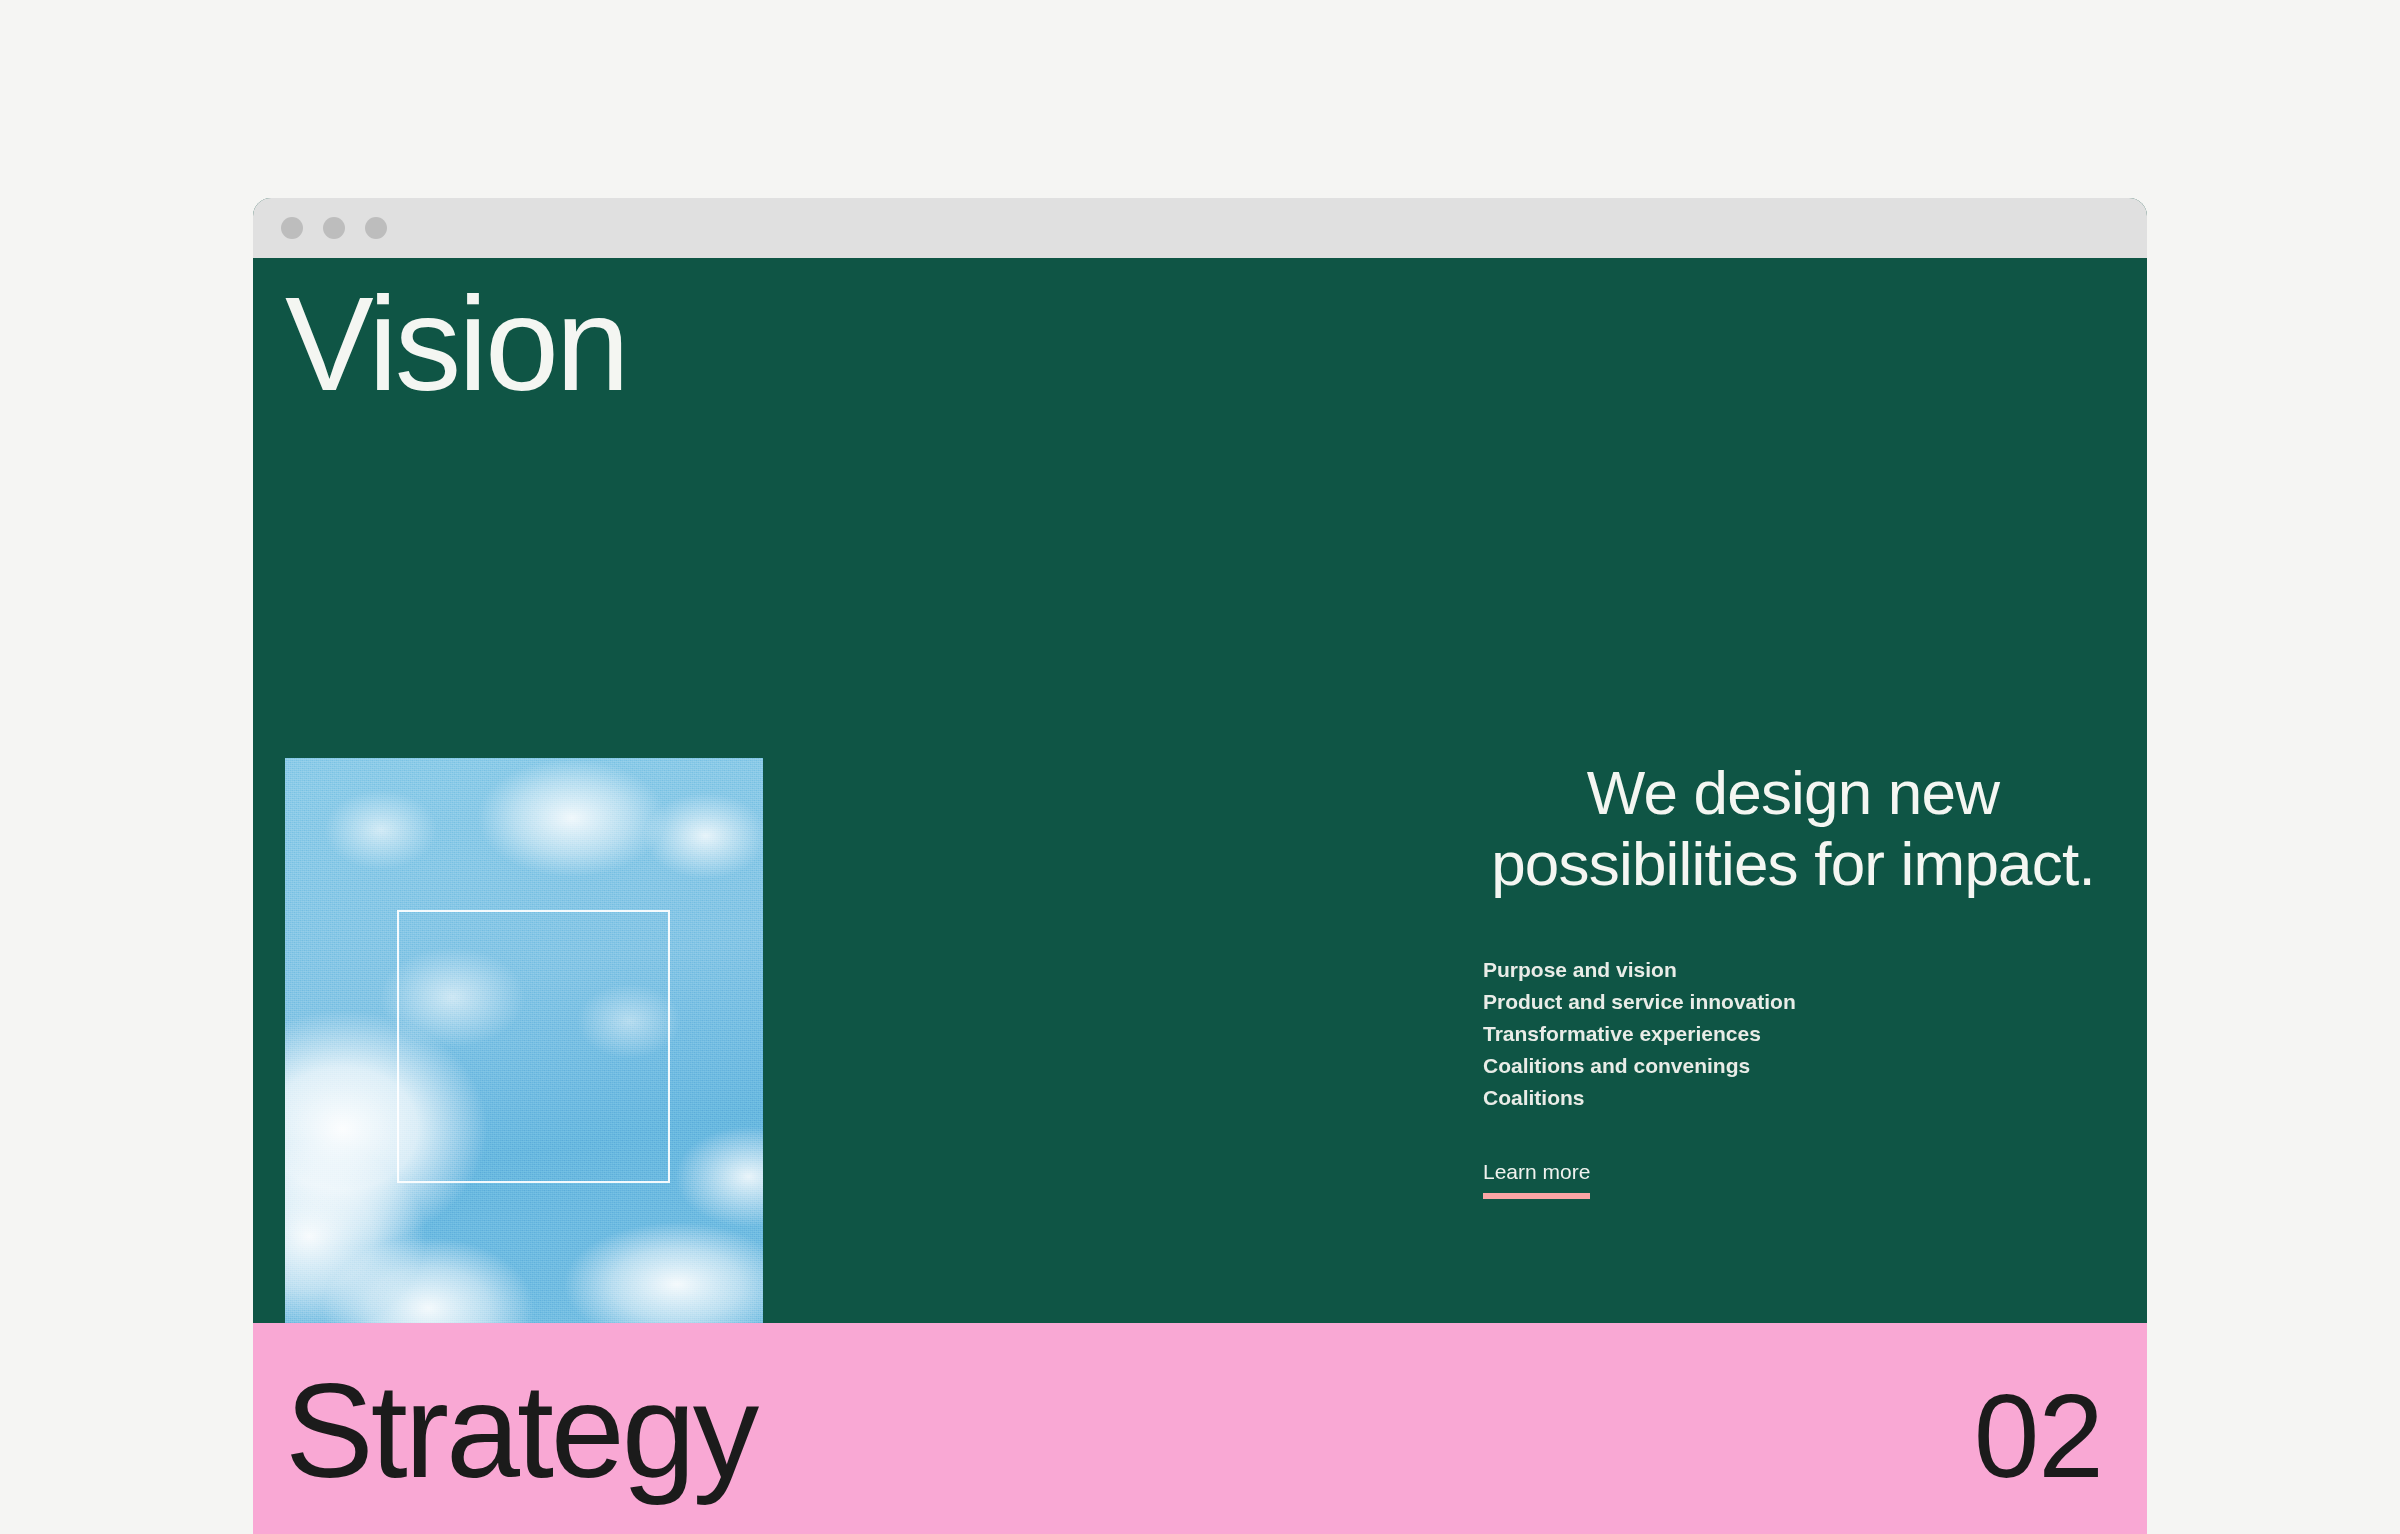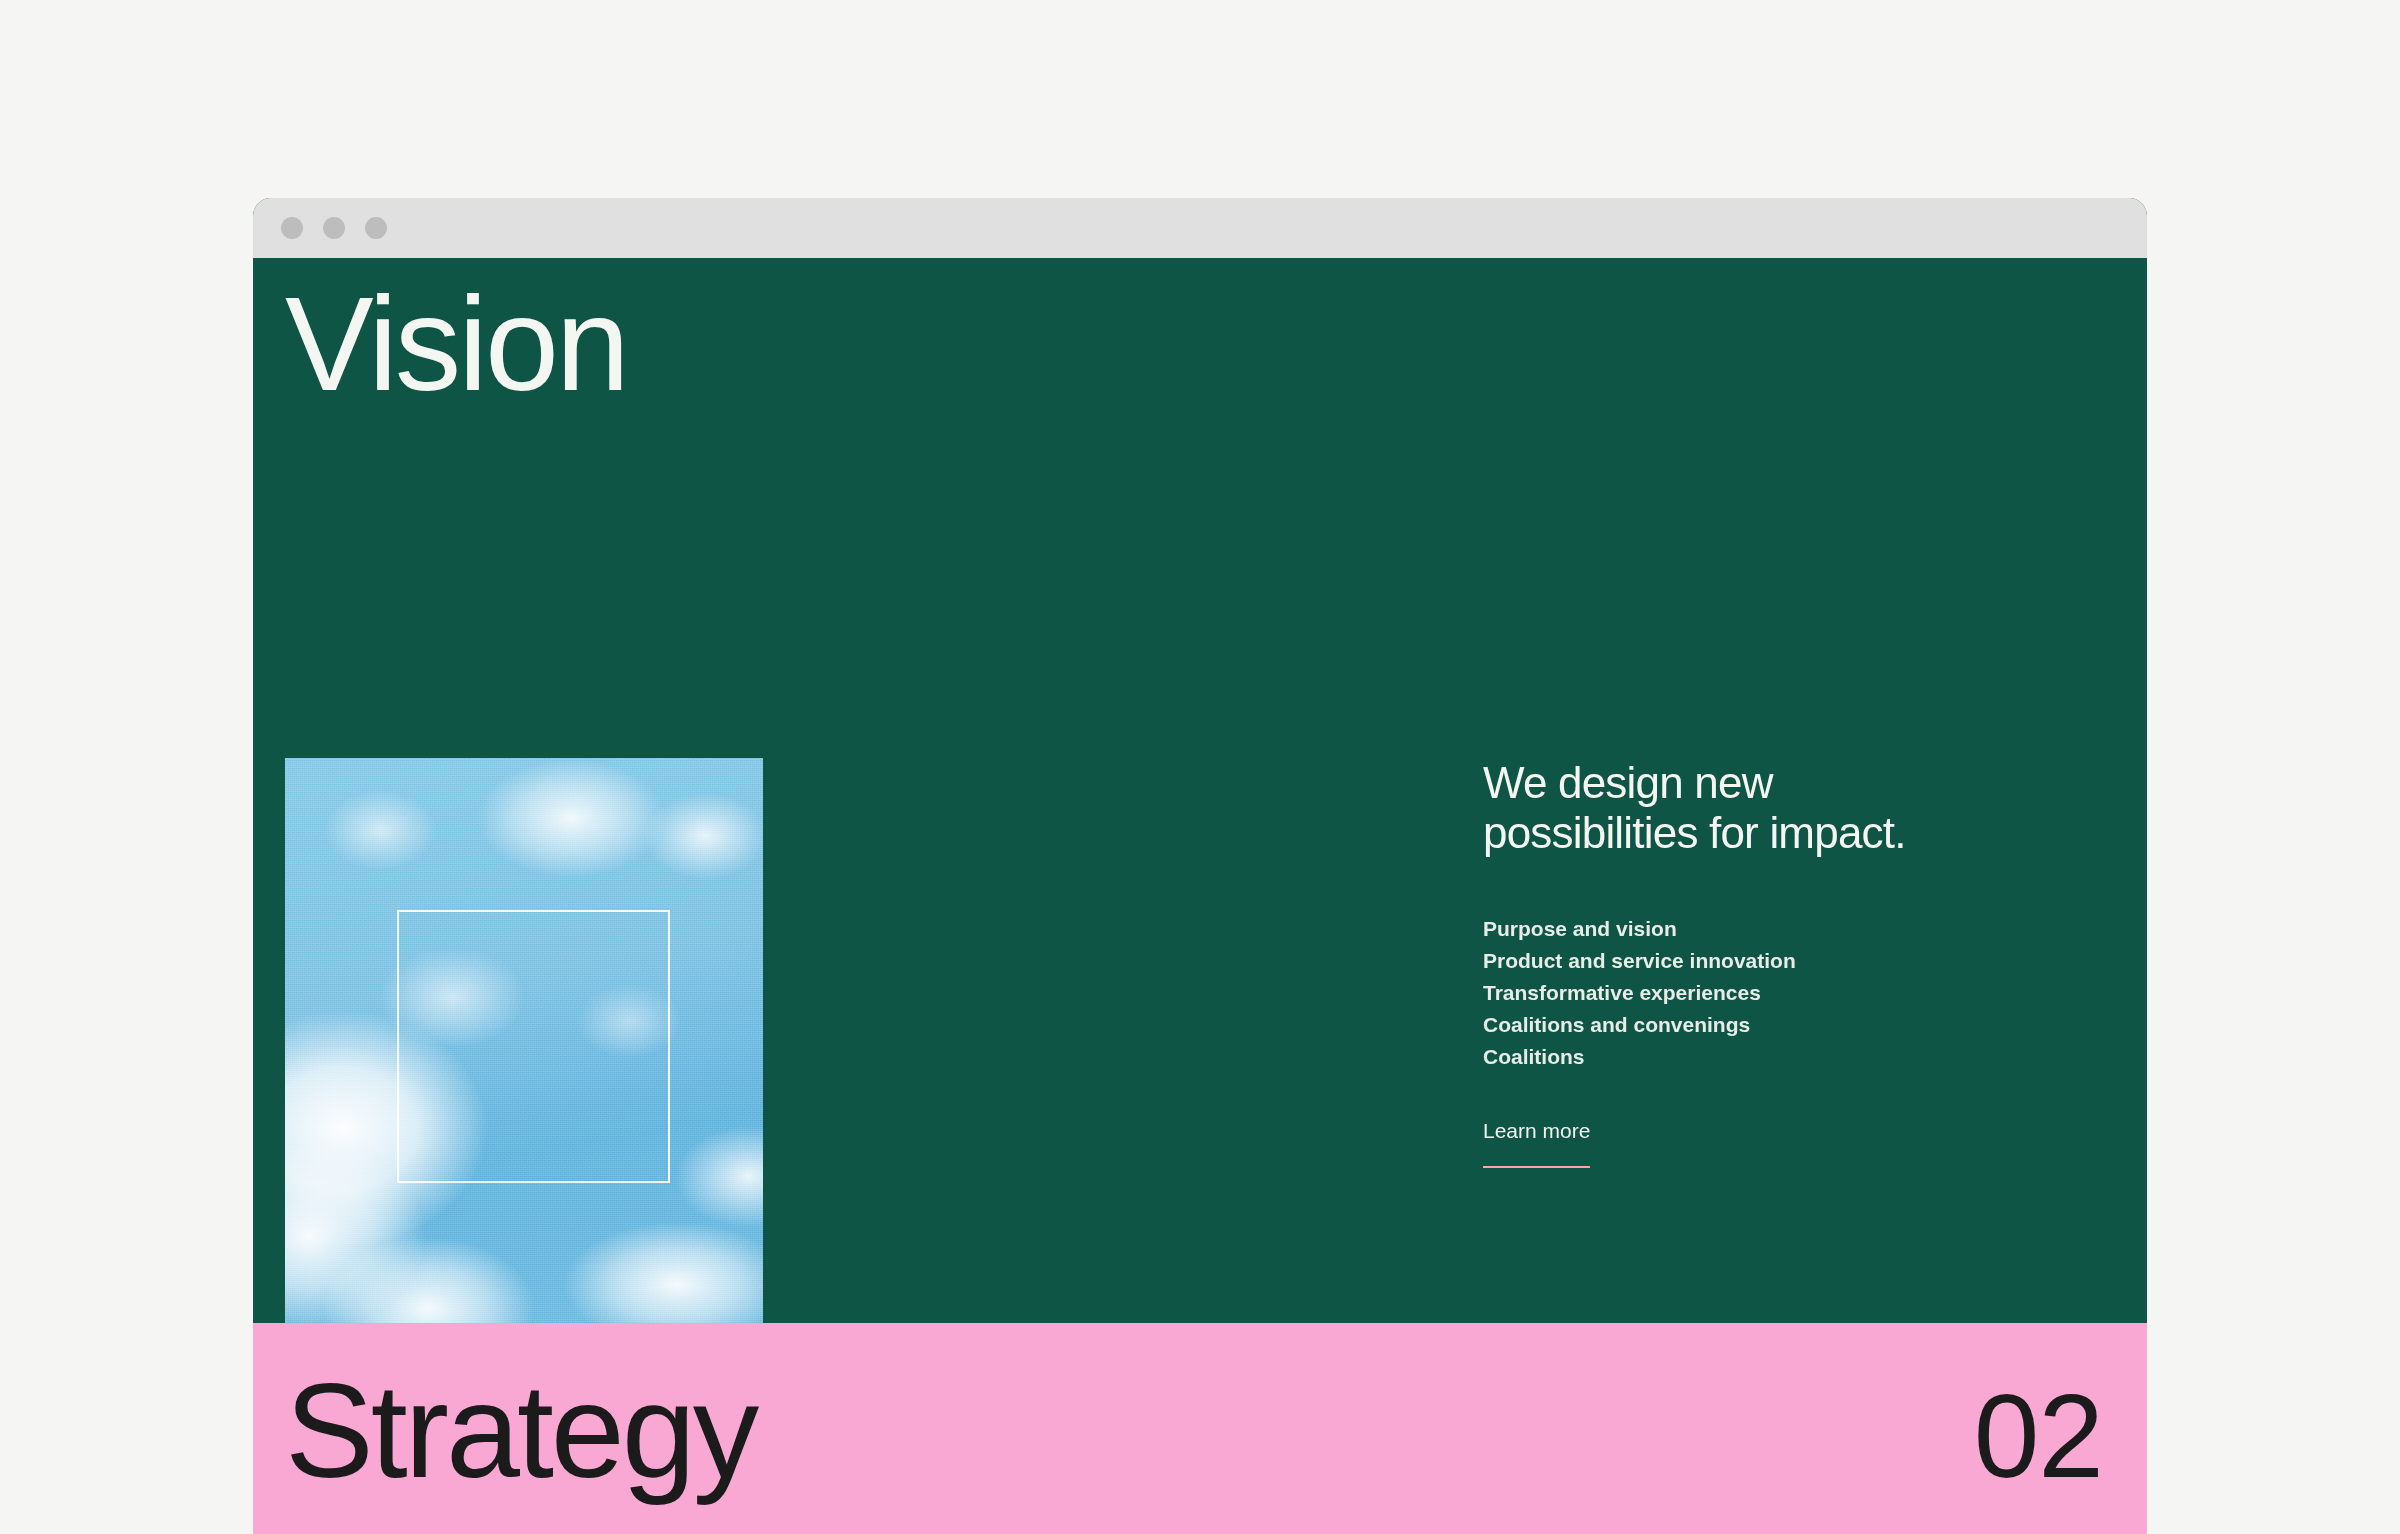--- a/index.html
+++ b/index.html
@@ -119,45 +119,46 @@
   }
 
   
   #vision-copy {
     position:absolute;
     left:1230px;
     top:500px;
     width:620px;
   }
   #vision-headline {
-    font-size:44px;
+    font-size:62px;
     line-height:1.14;
     font-weight:400;
     color:#f4f6f2;
     letter-spacing:-0.8px;
     white-space:pre-line;
+    text-align:center;
   }
   #vision-list {
     margin-top:55px;
     list-style:none;
   }
   #vision-list li {
     font-size:21px;
     line-height:1.52;
     color:#e9ece7;
     font-weight:700;
   }
   #vision-learn-more {
     display:inline-block;
     margin-top:46px;
     font-size:21px;
     color:#f0f2ee;
     text-decoration:none;
-    padding-bottom:23px;
-    border-bottom:2px solid #fca5a5;
+    padding-bottom:9px;
+    border-bottom:6px solid #fca5a5;
   }
 
   
   #strategy-section {
     position:relative;
     height:211px;
     background:#f9a8d4;
   }
   #strategy-section .section-head { top:42px; }
   #strategy-section .section-title,

